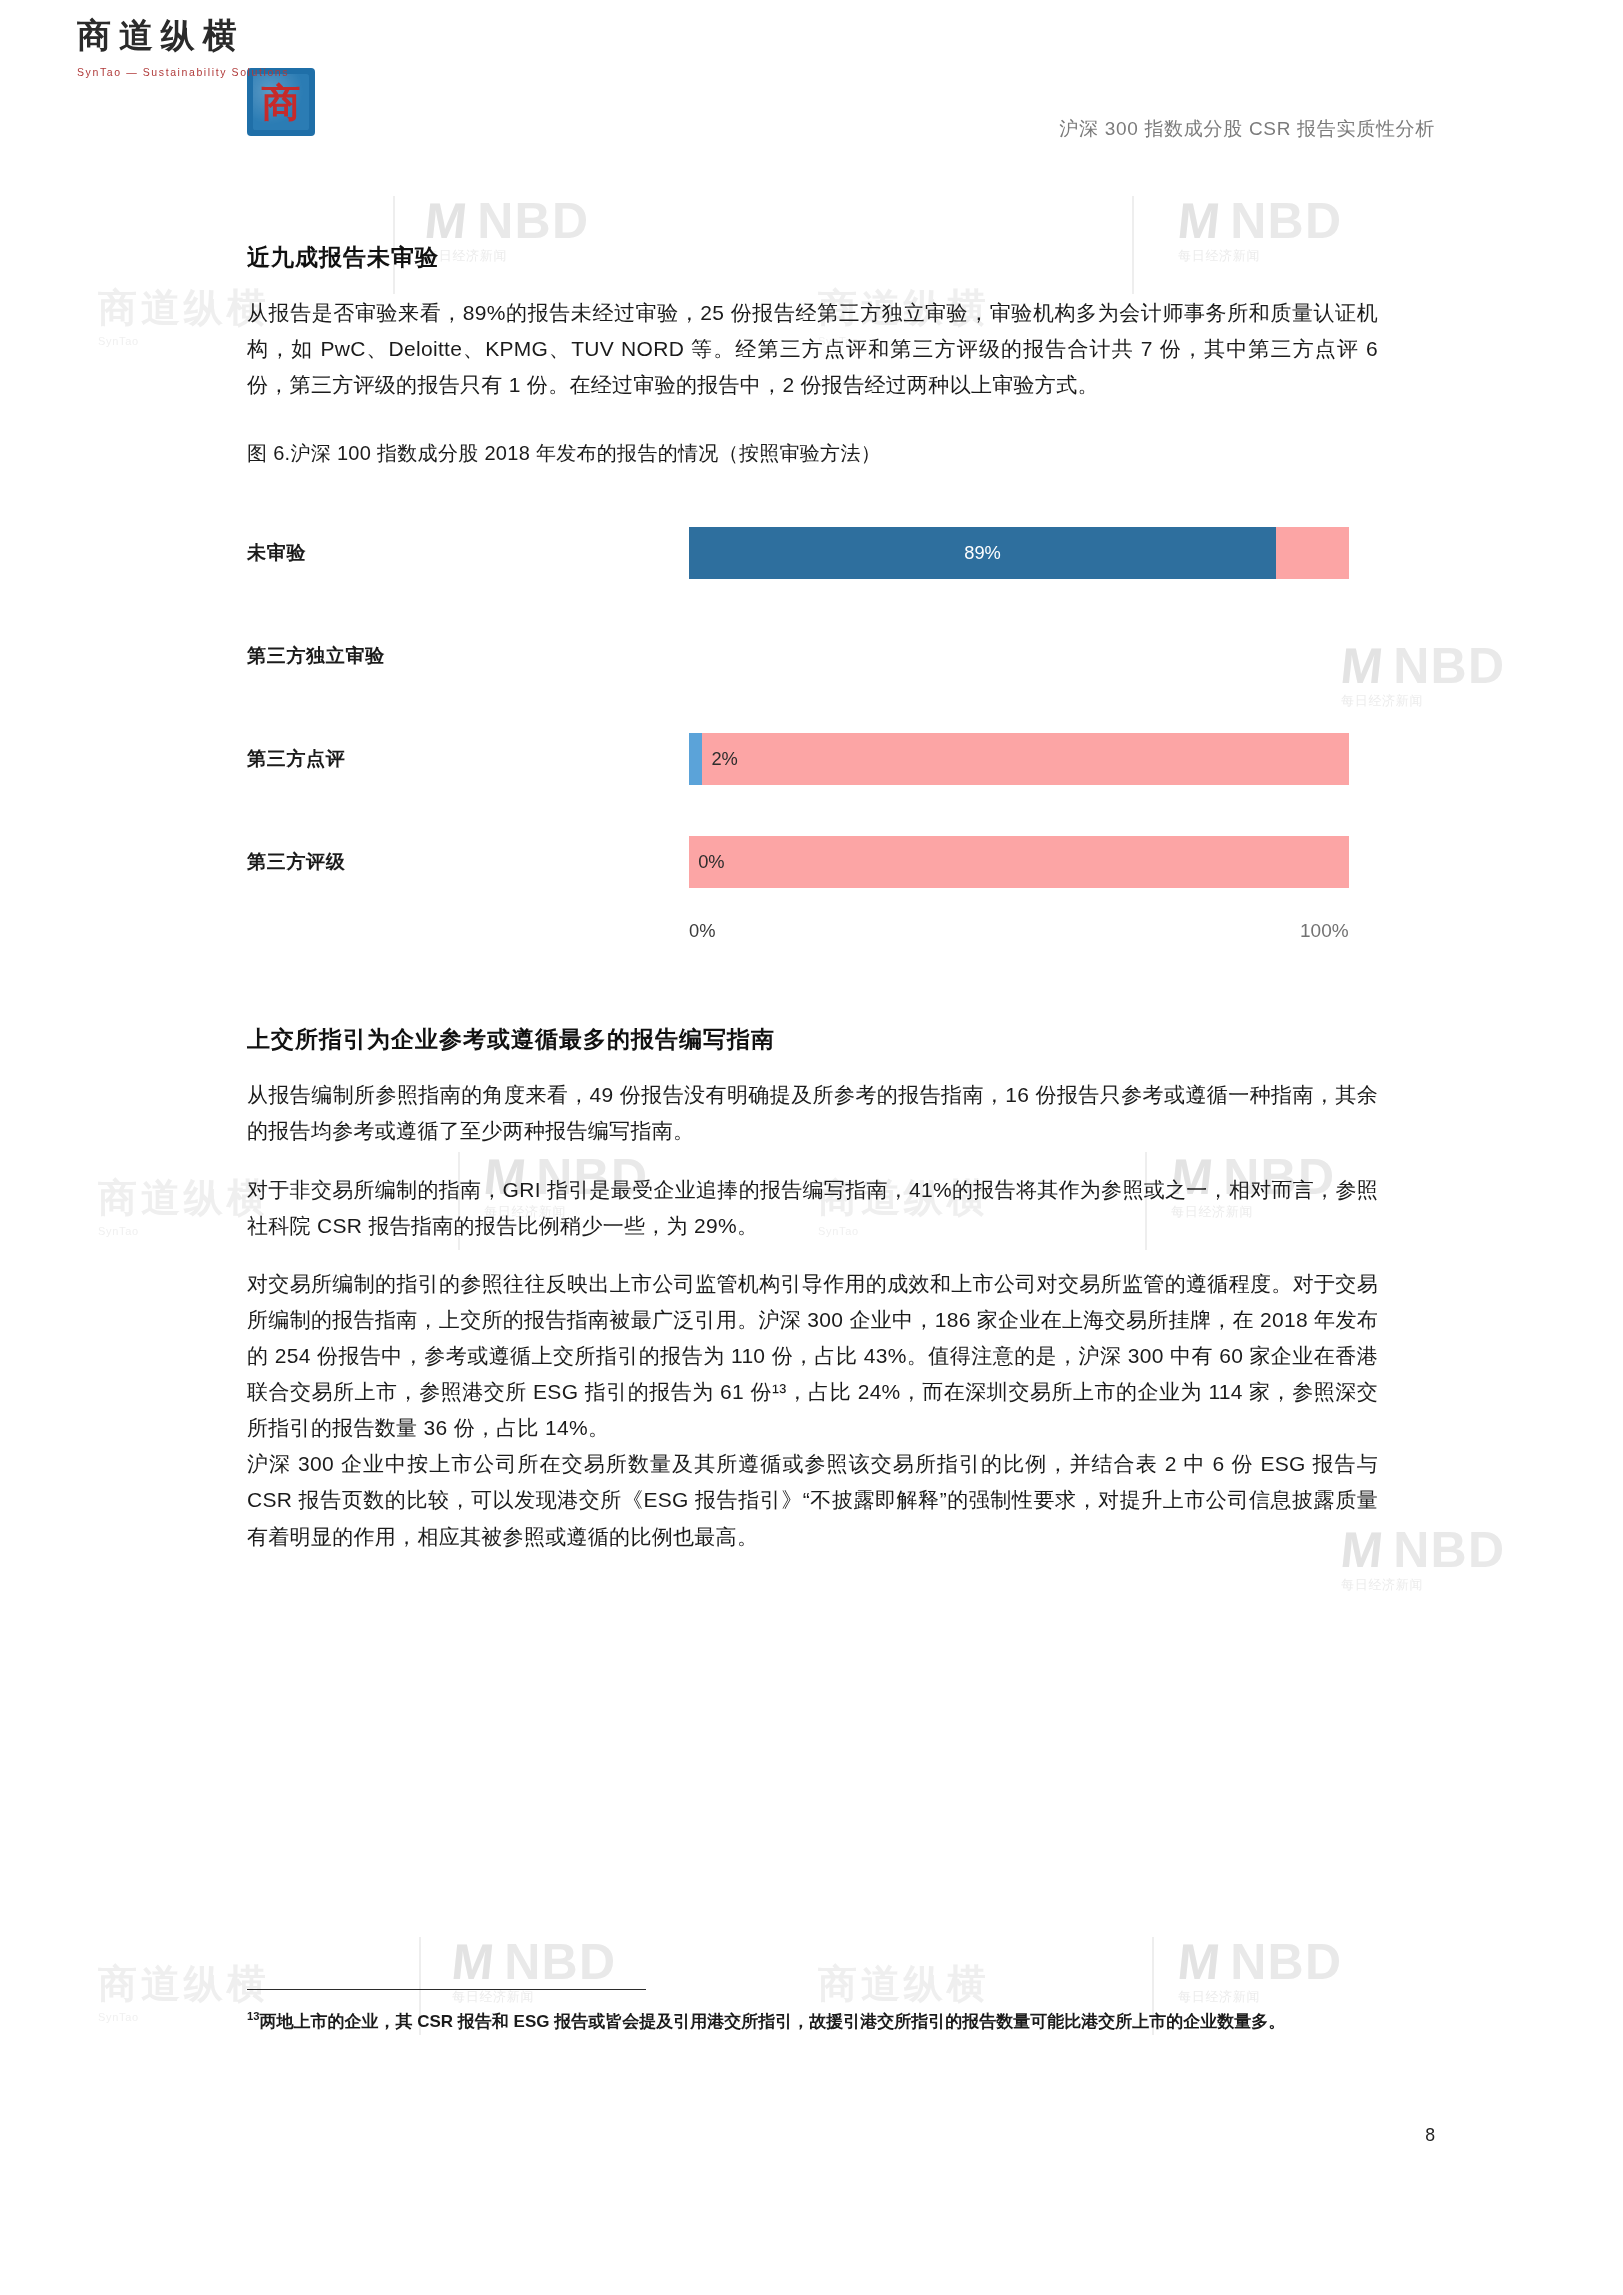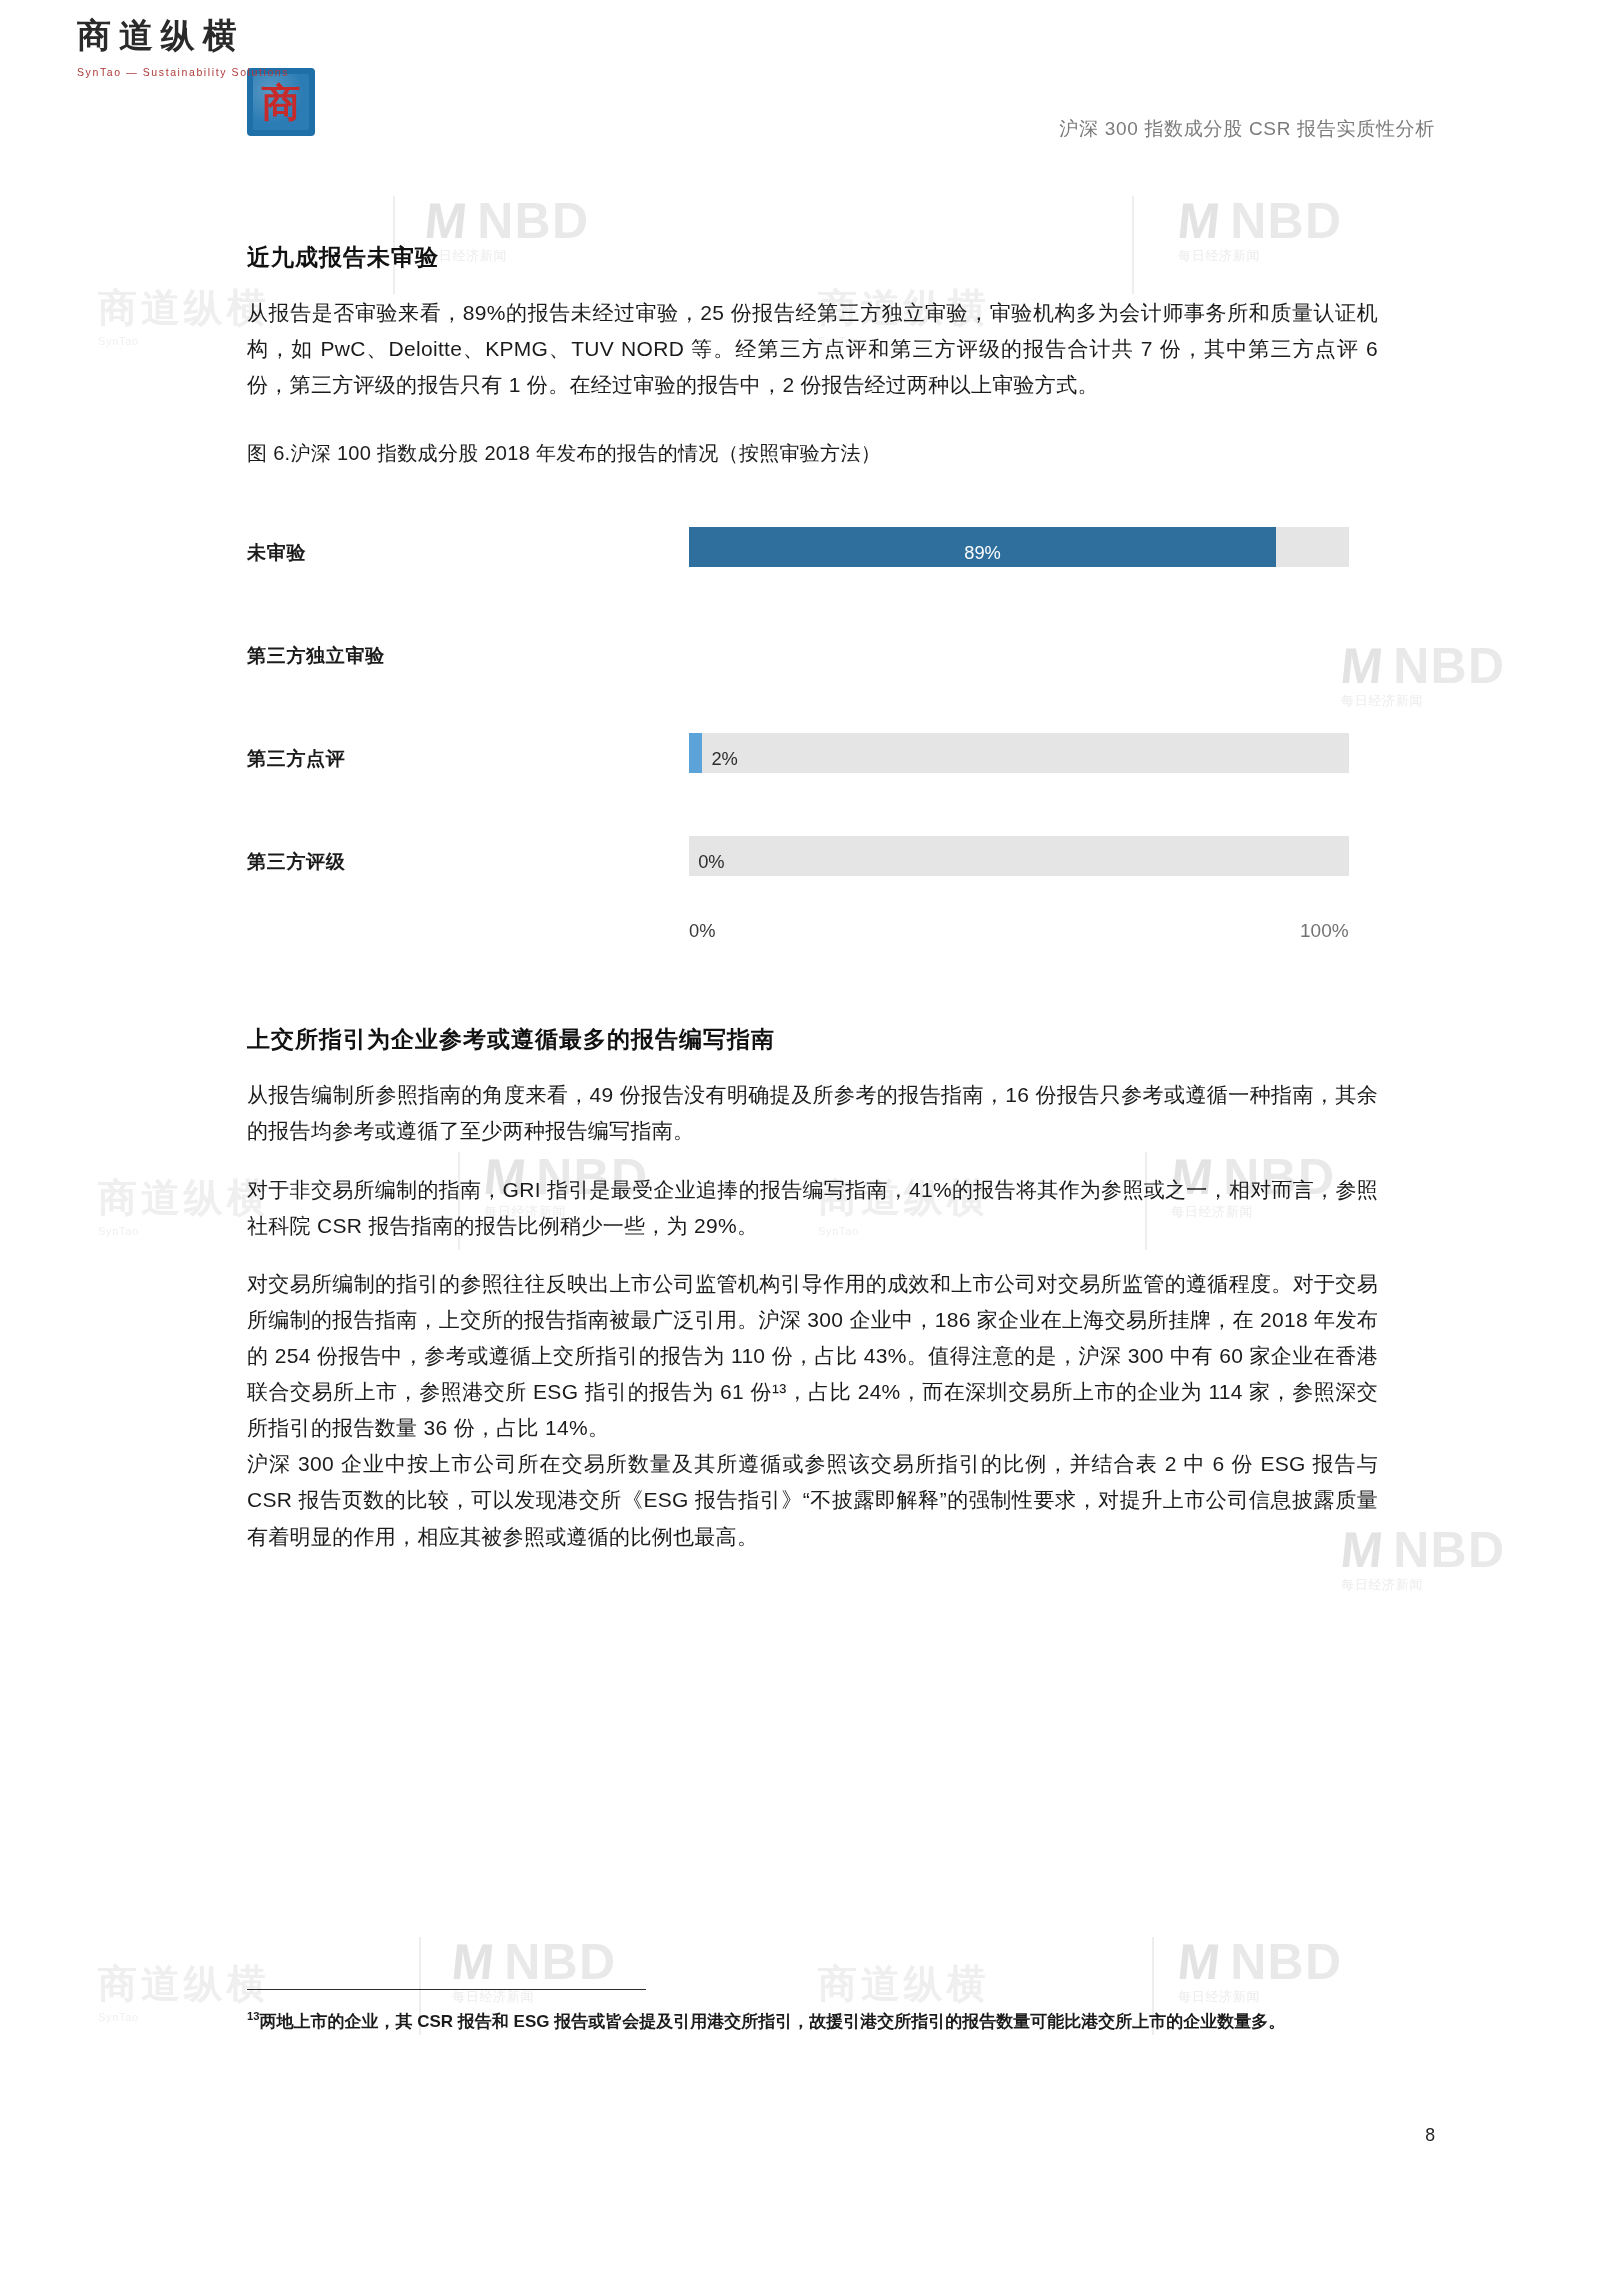--- a/index.html
+++ b/index.html
@@ -192,22 +192,22 @@
     color: #1b1b1b;
     line-height: 52px;
     letter-spacing: 0.7px;
     font-weight: bold;
   }
   .track {
     position: absolute;
     left: 442px;
     right: 29.4px;
     top: 0;
-    height: 40px;
-    background: #e5e5e5;
+    height: 52px;
+    background: #fca5a5;
   }
   .fill {
     position: absolute;
     left: 0;
     top: 0;
     bottom: 0;
   }
   .val-in {
     position: absolute;
     top: 0;

